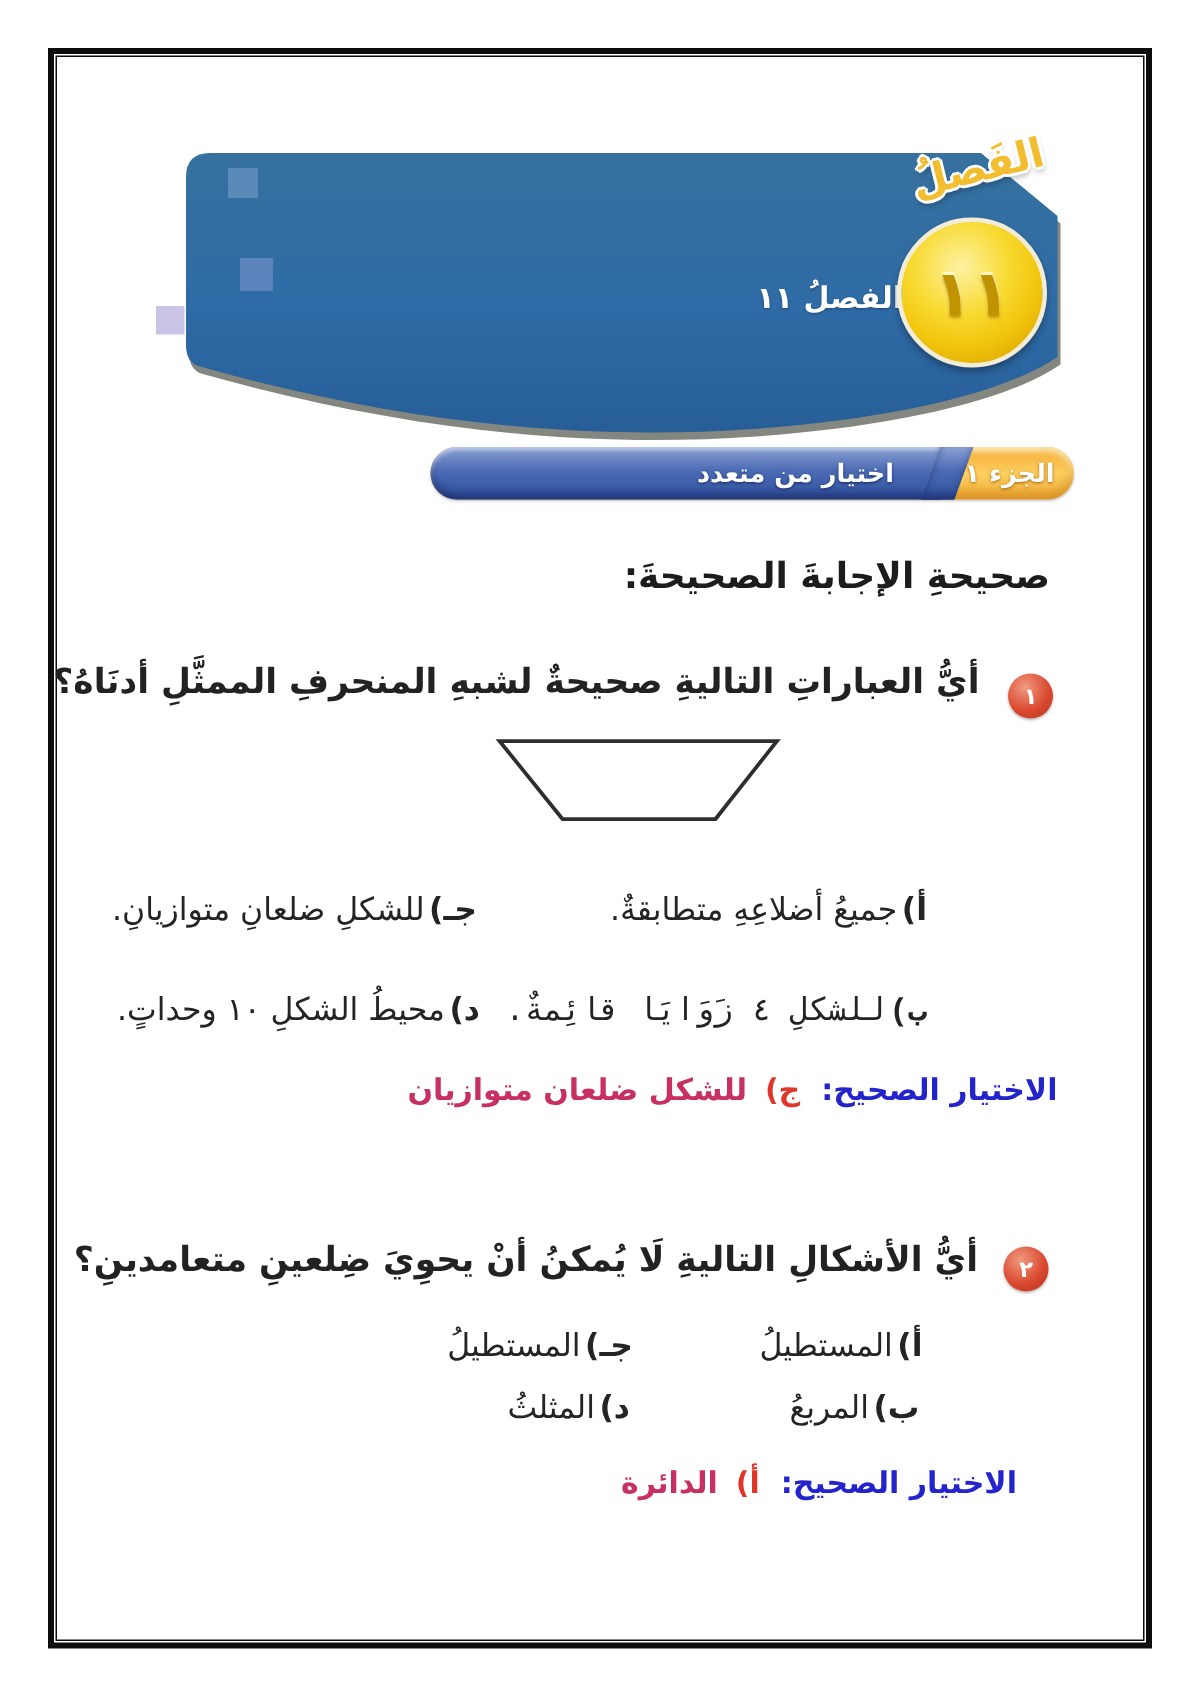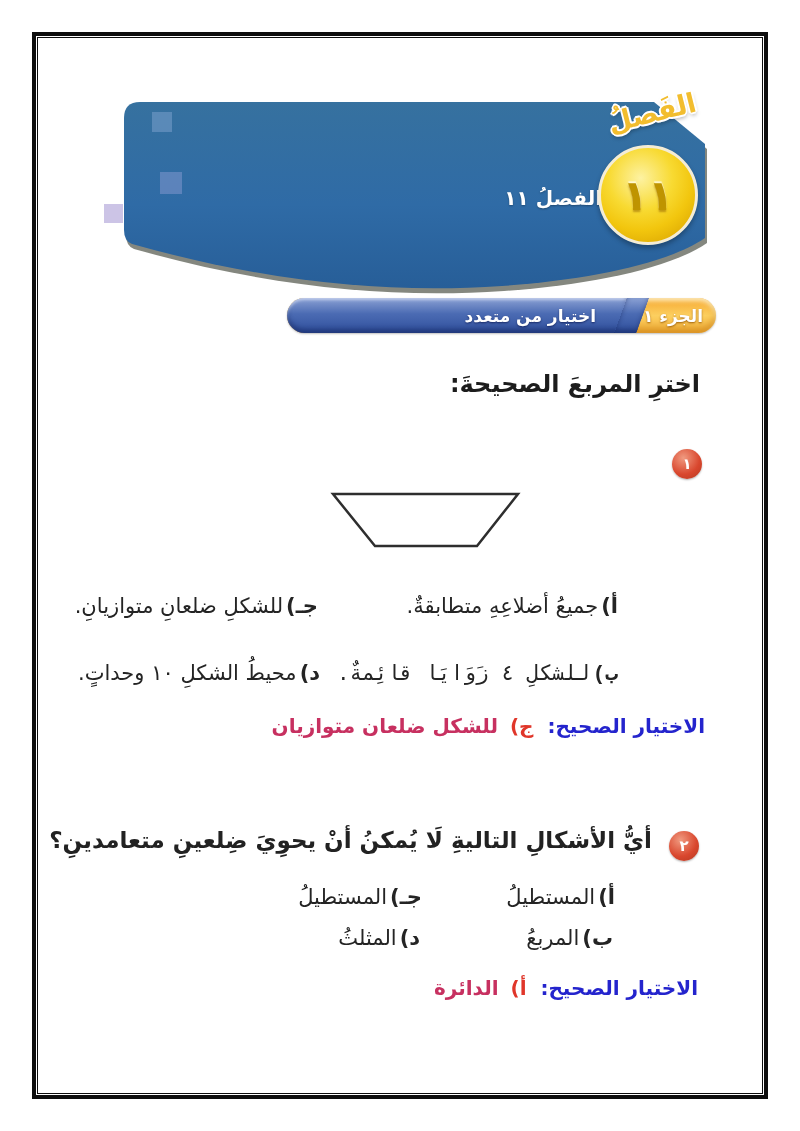--- a/index.html
+++ b/index.html
@@ -115,25 +115,26 @@
   <div class="main-subtitle">الفصلُ ١١</div>
 
   <div class="section-bar">
     <div class="part-pill"></div>
     <div class="mc-blue"></div>
     <div class="mc-diag"></div>
     <div class="part-label">الجزء ١</div>
     <div class="mc-label">اختيار من متعدد</div>
   </div>
 
-  <div class="instruction">اخترِ المربعَ الصحيحةَ:</div>
+  <div class="instruction">صحيحةِ الإجابةَ الصحيحةَ:</div>
 
   <div class="q-badge" style="left:672px;top:449px;">
     <span>١</span>
   </div>
+  <div class="q-text" style="right:147px;top:442px;">أيُّ العباراتِ التاليةِ صحيحةٌ لشبهِ المنحرفِ الممثَّلِ أدنَاهُ؟</div>
 
   <svg class="figure" width="200" height="66" viewBox="0 0 200 66">
     <polygon points="7,7 192,7 151,59 49,59" fill="none" stroke="#2e2e2e" stroke-width="2.5" stroke-linejoin="miter"></polygon>
   </svg>
 
   <div class="opt" style="right:182px;top:594px;">
     <b>أ)</b><span>جميعُ أضلاعِهِ متطابقةٌ.</span>
   </div>
   <div class="opt" style="right:482px;top:594px;text-align:center;">
     <b>جـ)</b><span>للشكلِ ضلعانِ متوازيانِ.</span>
@@ -162,19 +163,19 @@
   <div class="opt" style="right:378px;top:885px;">
     <b>جـ)</b><span>المستطيلُ</span>
   </div>
   <div class="opt" style="right:187px;top:926px;">
     <b>ب)</b><span>المربعُ</span>
   </div>
   <div class="opt" style="right:380px;top:926px;">
     <b>د)</b><span>المثلثُ</span>
   </div>
 
-  <div class="answer-line" style="right:102px;top:976px;">
+  <div class="answer-line" style="right:122px;top:976px;">
     <span class="ans-label">الاختيار الصحيح:</span>
     <span class="ans-choice">أ)</span>
     <span class="ans-text">الدائرة</span>
   </div>
 
 </div>
 
 </body></html>

